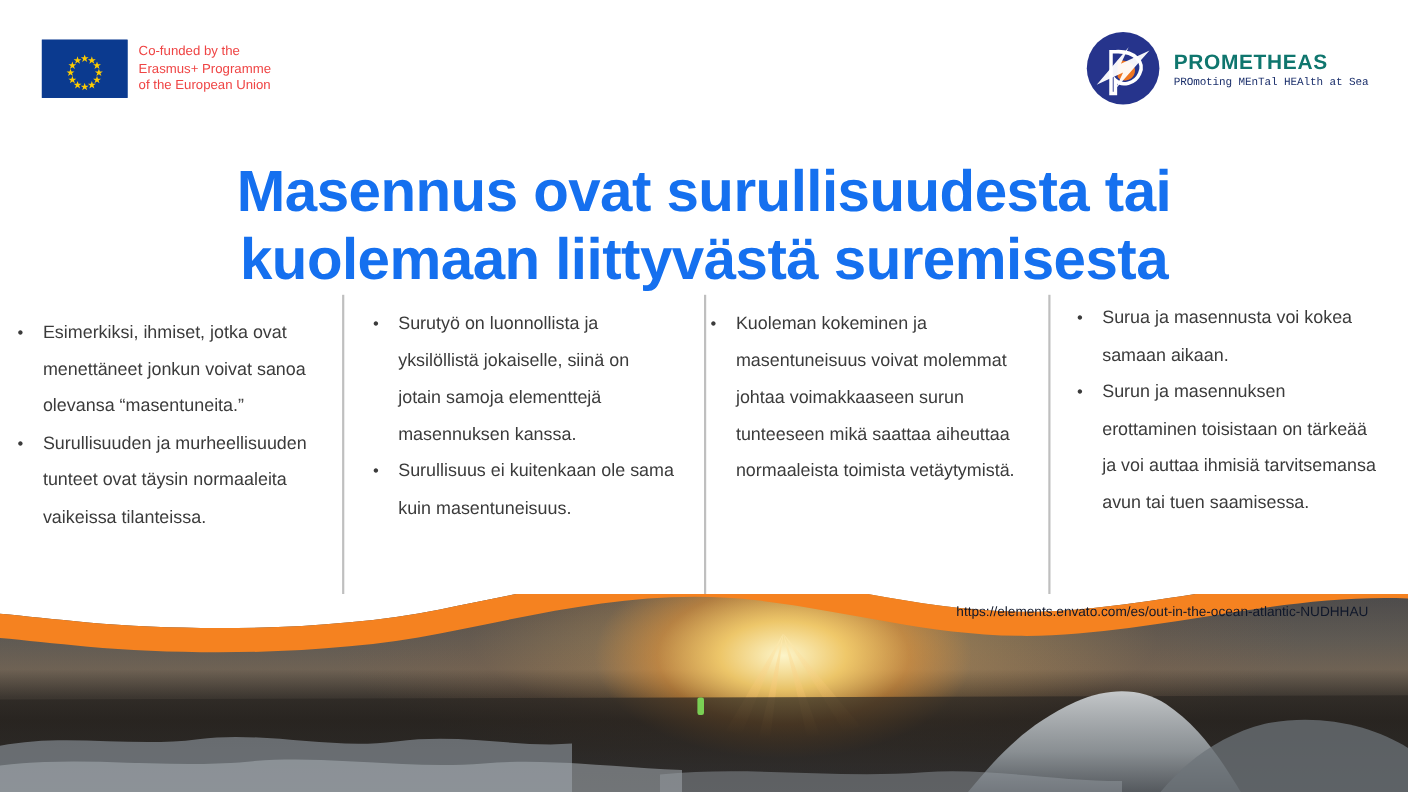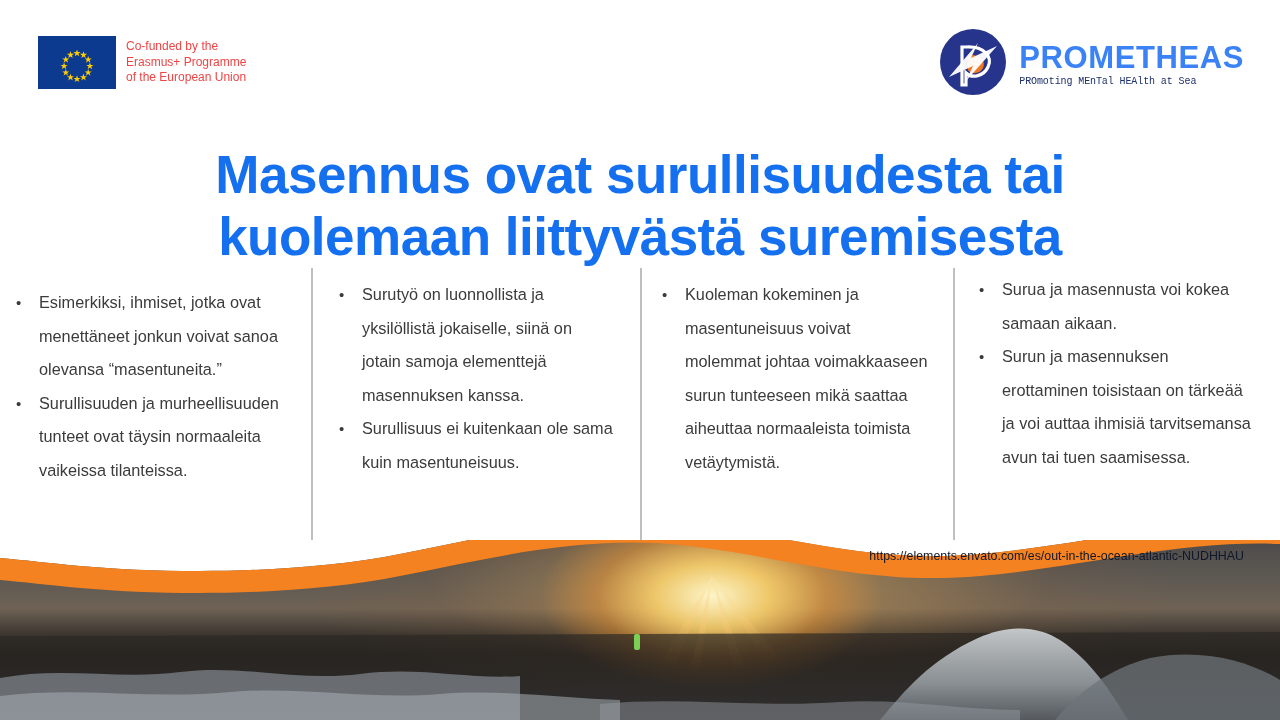--- a/index.html
+++ b/index.html
@@ -51,22 +51,22 @@
     align-items: center;
     gap: 9px;
   }
   .prom-mark {
     width: 74px;
     height: 74px;
     flex: 0 0 auto;
   }
   .prom-words { line-height: 1; padding-top: 4px; }
   .prom-title {
-    color: #3b82f6;
-    font-size: 31px;
+    color: #0f766e;
+    font-size: 19px;
     font-weight: bold;
     letter-spacing: 0.6px;
     font-family: "Liberation Sans", sans-serif;
   }
   .prom-sub {
     color: #1b2f6b;
     font-size: 10px;
     margin-top: 4px;
     letter-spacing: -0.1px;
     font-family: Liberation Mono, monospace;
@@ -95,21 +95,21 @@
     width: 1280px;
     height: 280px;
     display: flex;
   }
   .col {
     position: relative;
     box-sizing: border-box;
   }
   .col-1 { width: 311px; padding: 18px 18px 0 10px; }
   .col-2 { width: 329px; padding: 10px 26px 0 22px; }
-  .col-3 { width: 313px; padding: 10px 22px 0 16px; }
+  .col-3 { width: 313px; padding: 10px 22px 0 0; }
   .col-4 { width: 327px; padding: 5px 26px 0 20px; }
 
   .col-divider {
     position: absolute;
     top: 0;
     width: 2px;
     height: 272px;
     background: #bfbfbf;
   }
   .div-1 { left: 311px; }

